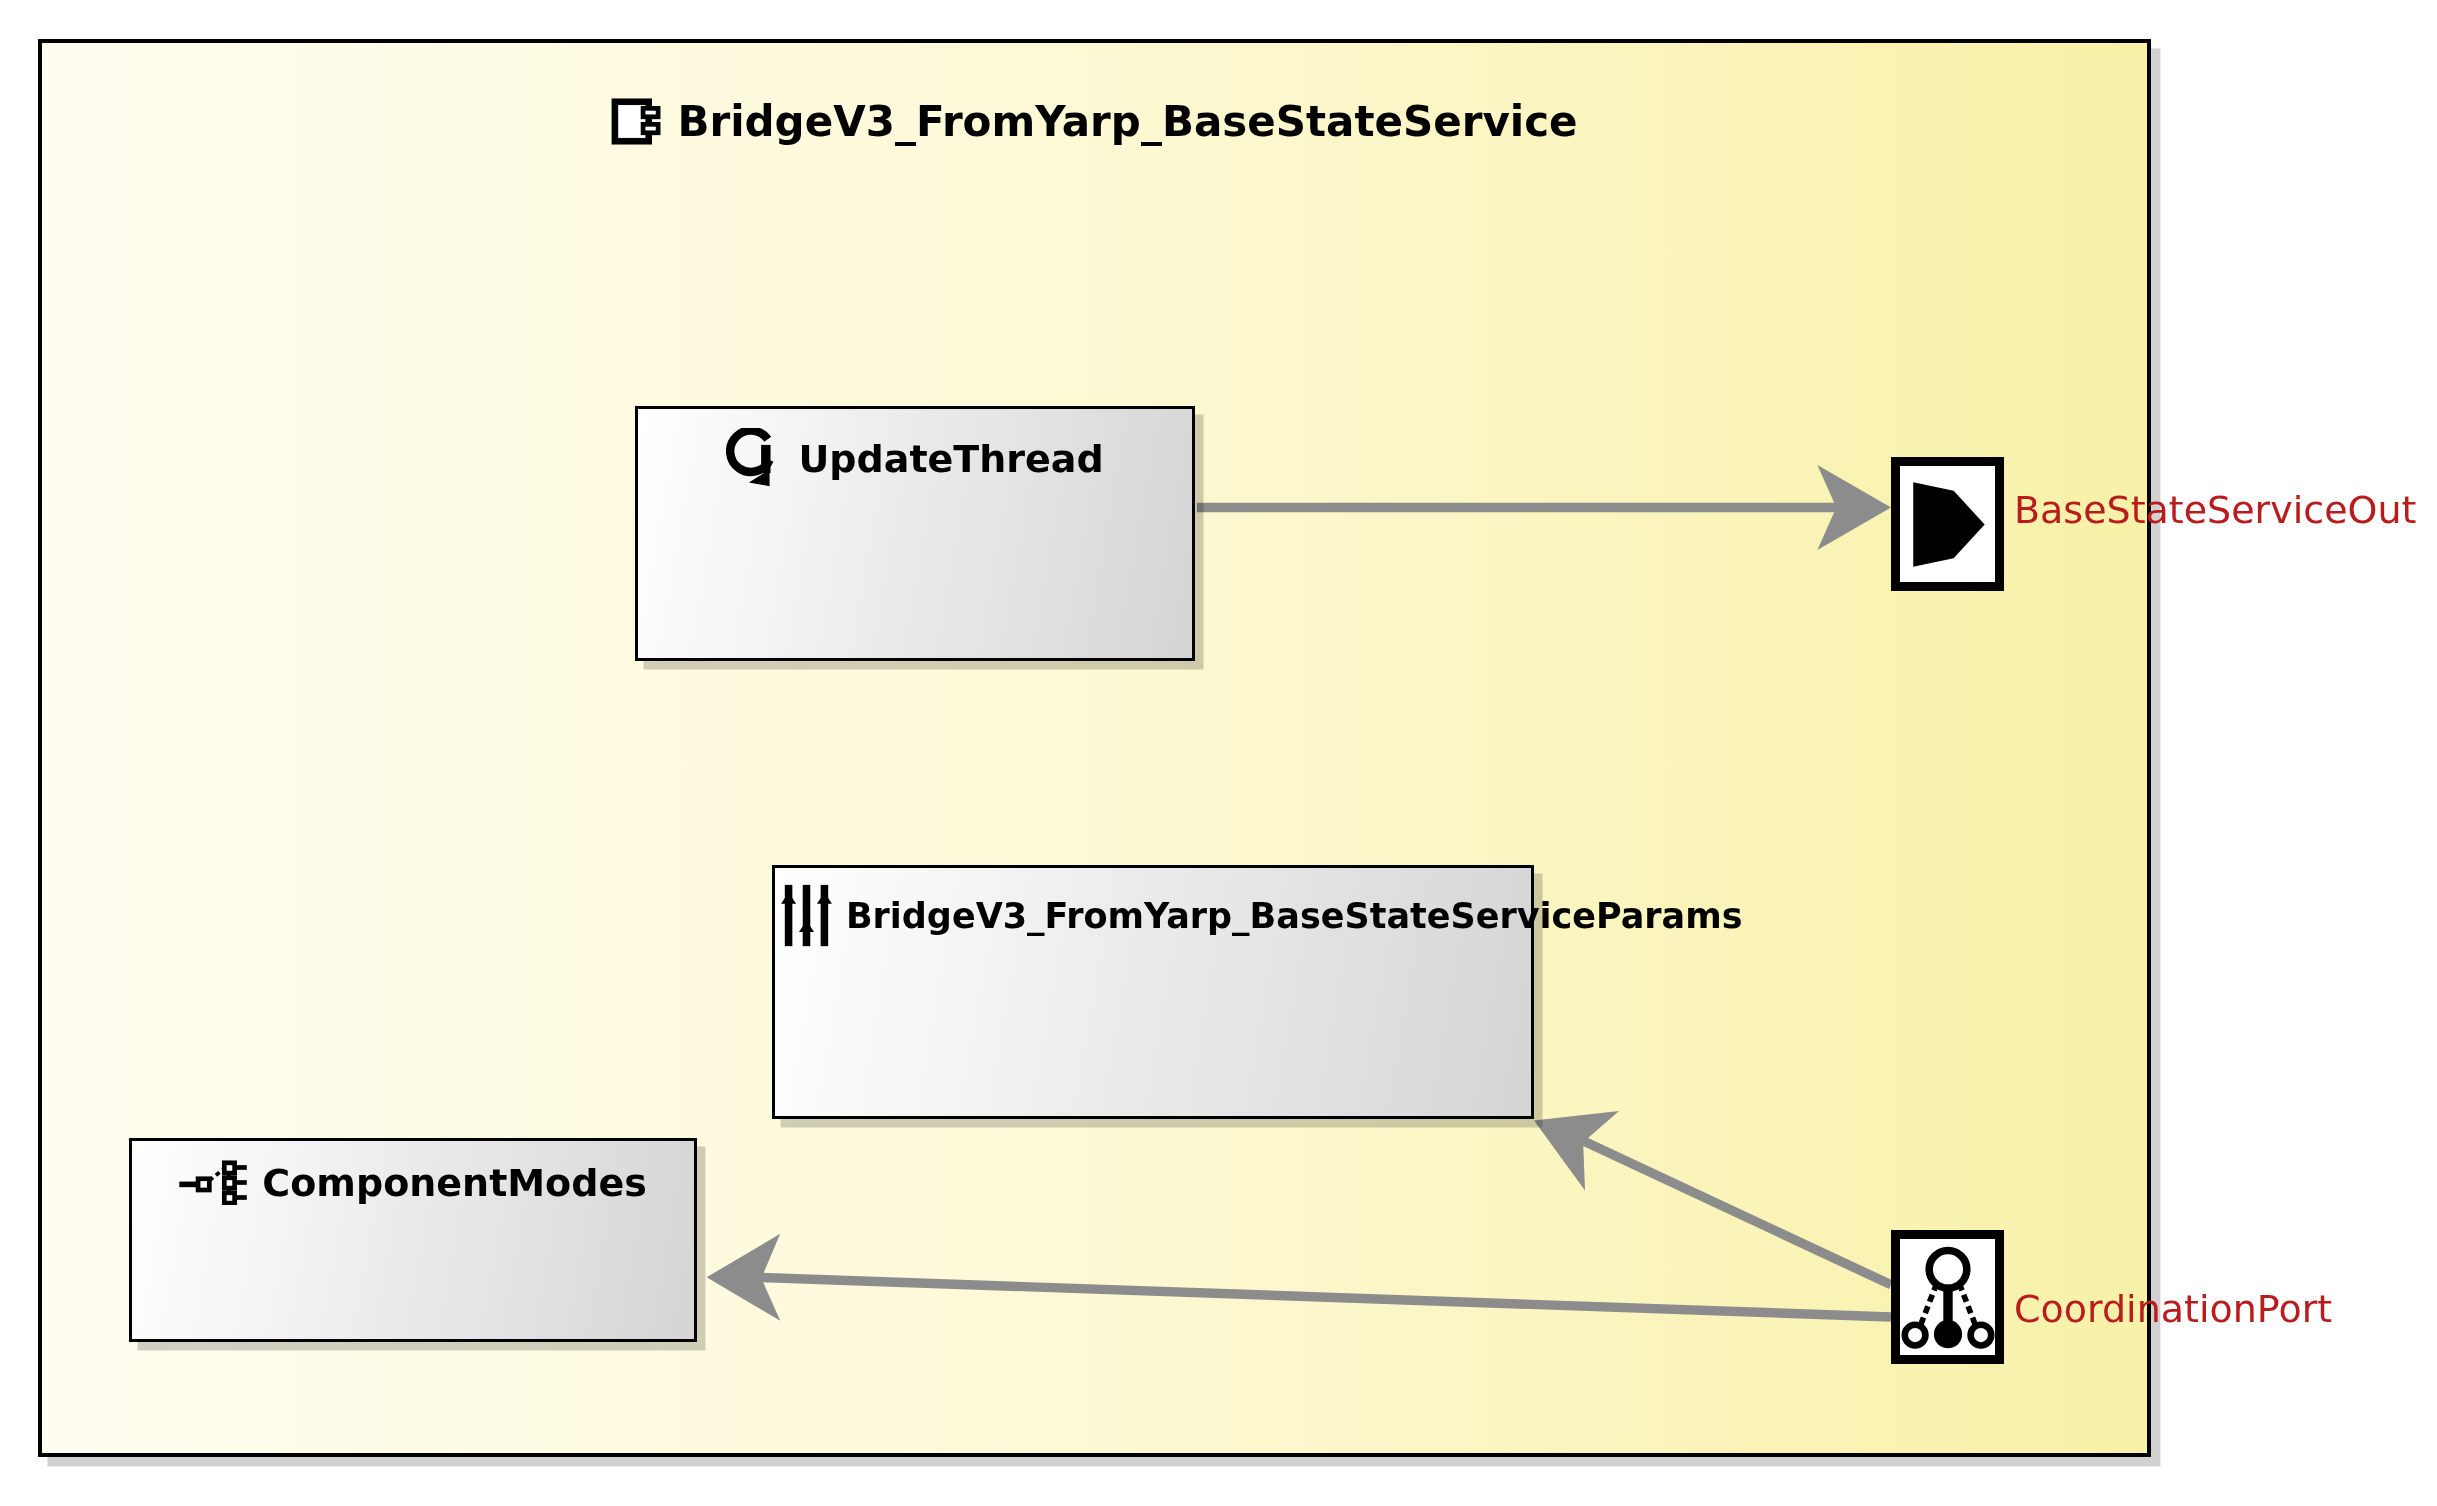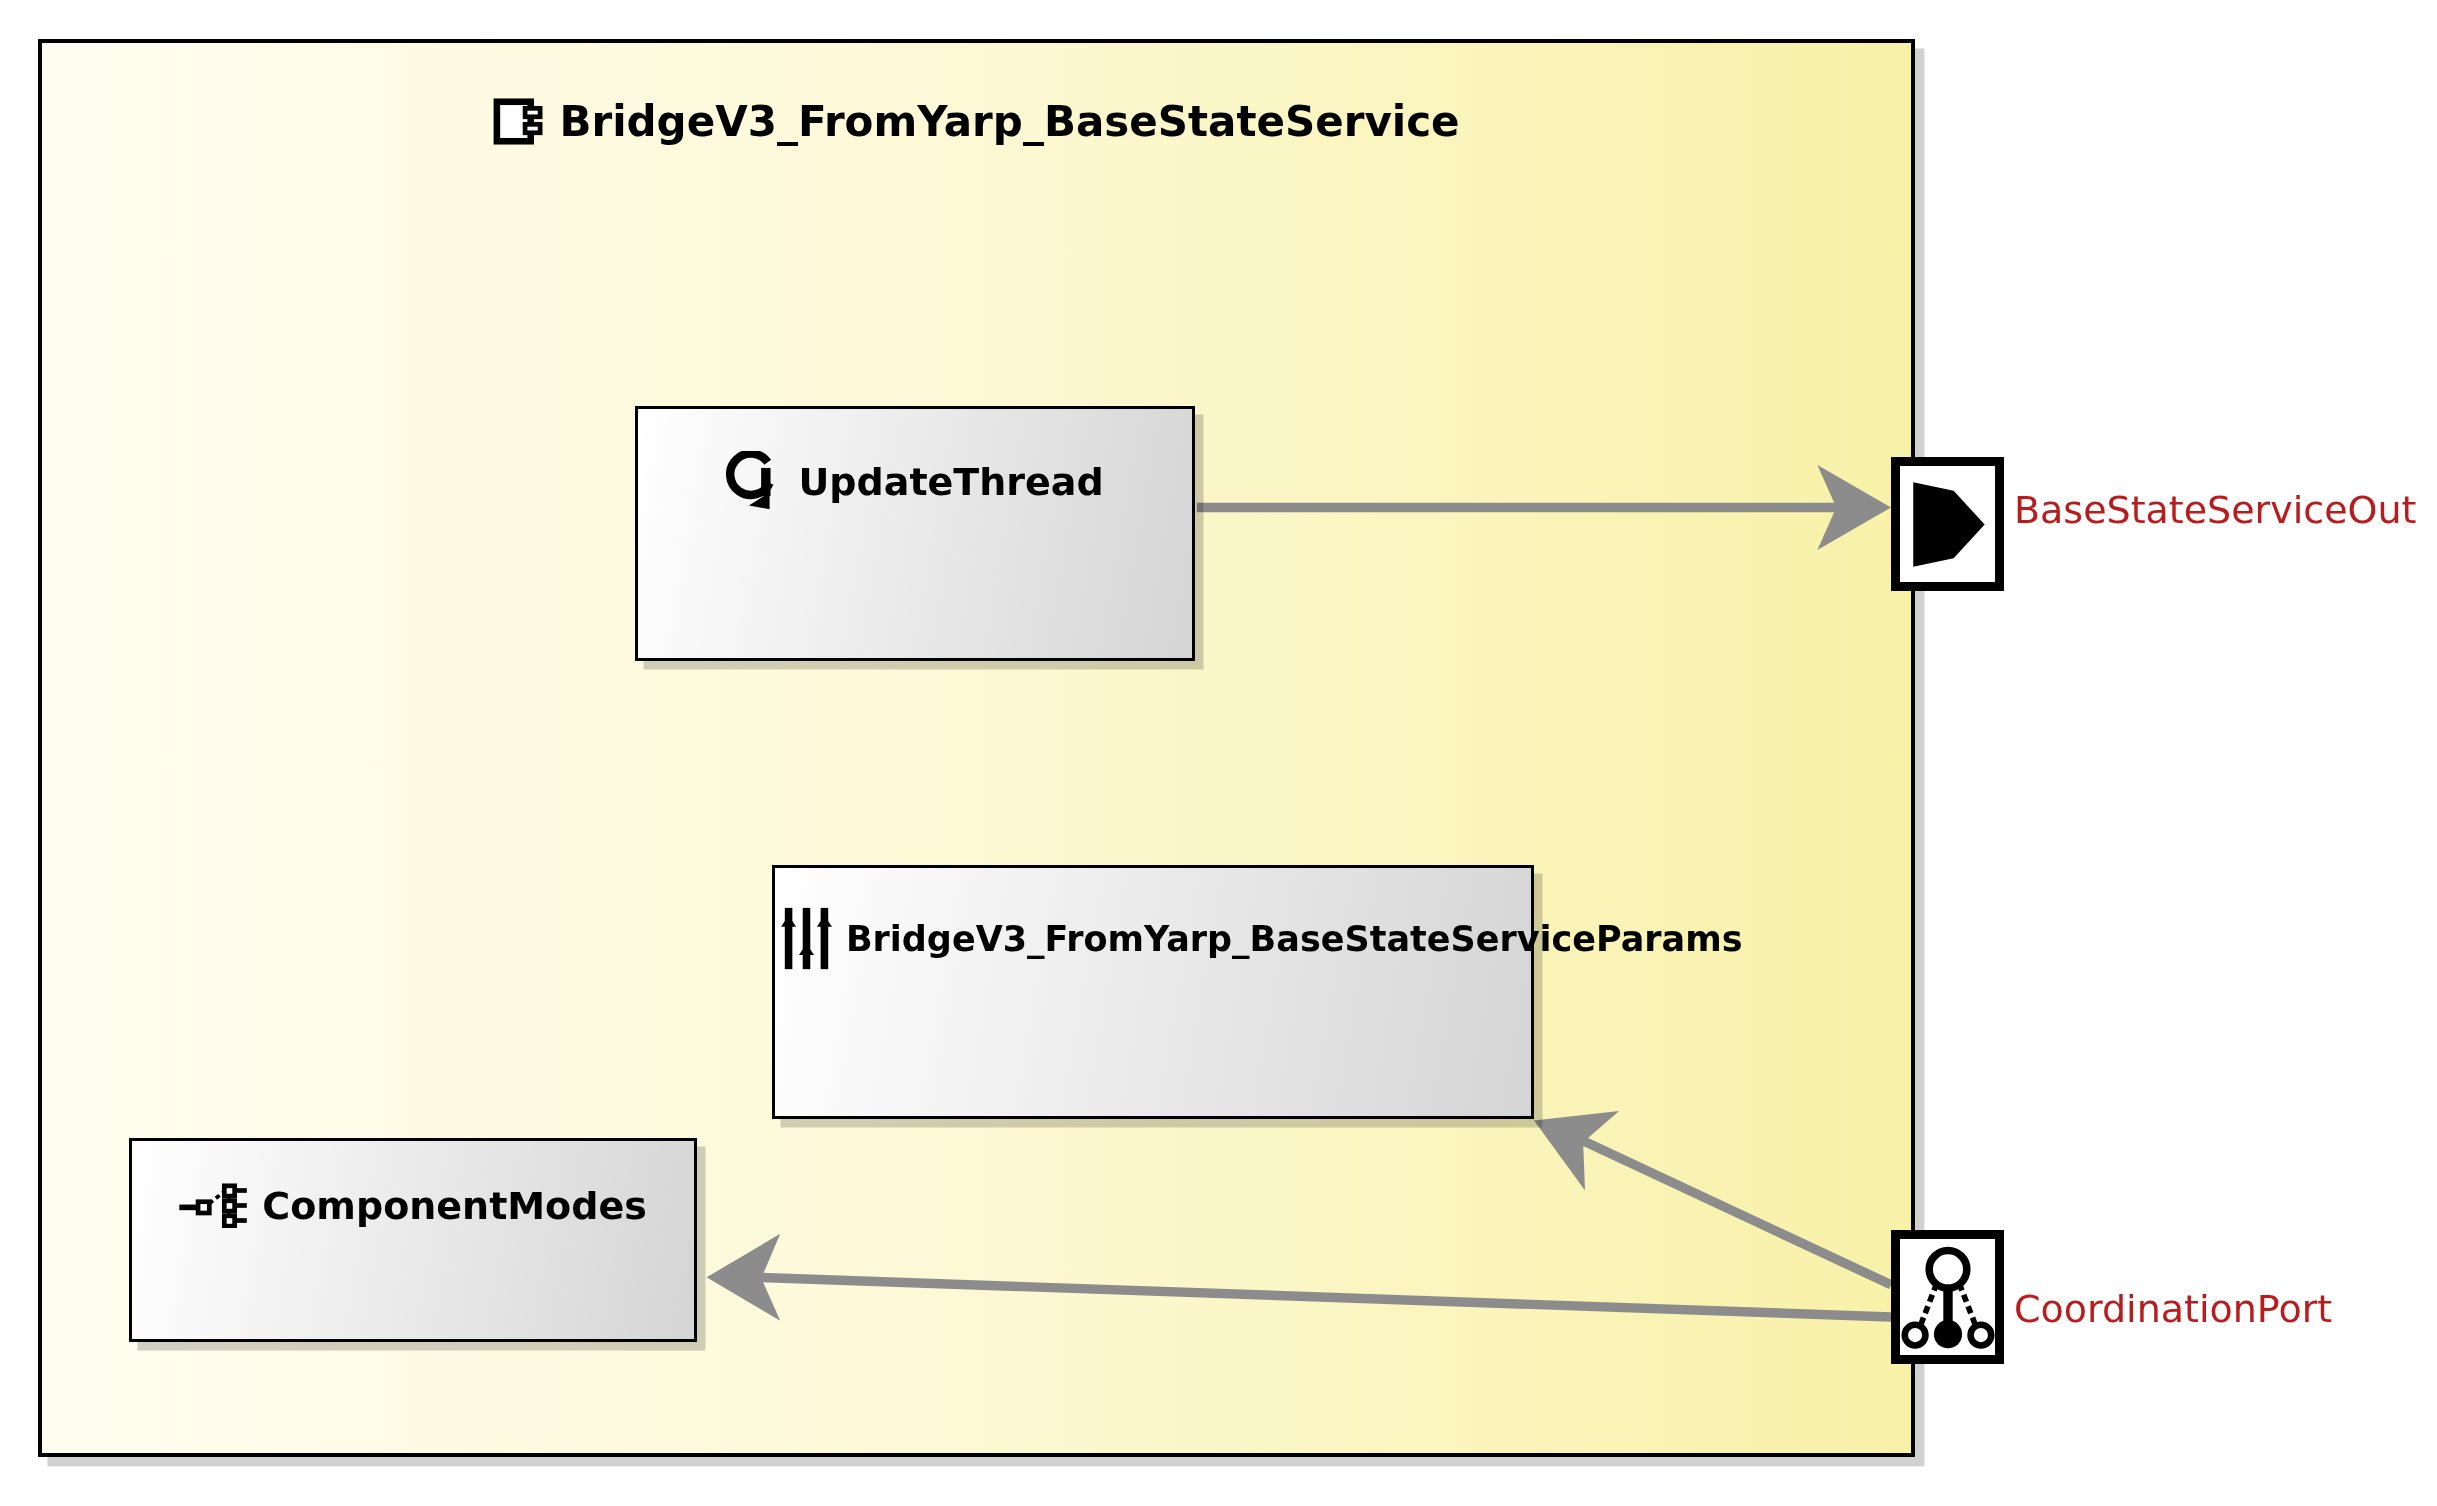--- a/index.html
+++ b/index.html
@@ -11,21 +11,21 @@
     --border-black:#000000;
     --shadow:rgba(0,0,0,0.18);
   }
   *{margin:0;padding:0;box-sizing:border-box;}
   html,body{background:#ffffff;}
   body{font-family:"DejaVu Sans","Liberation Sans",sans-serif;}
   .canvas{position:relative;width:2438px;height:1507px;background:#ffffff;overflow:hidden;}
 
   
   .component-box{
-    position:absolute;left:38px;top:39px;width:1877px;height:1418px;
+    position:absolute;left:38px;top:39px;width:2113px;height:1418px;
     border:4.7px solid var(--border-black);
     background:linear-gradient(to right,var(--component-fill-left) 0%,#fdf9d8 45%,var(--component-fill-right) 100%);
     box-shadow:9.4px 9.4px 0 0 var(--shadow);
     z-index:1;
   }
   .component-title-row{
     position:absolute;left:0;top:54px;width:100%;
     display:flex;align-items:center;justify-content:center;gap:15px;
   }
   .component-title{
@@ -43,21 +43,20 @@
     background:linear-gradient(100deg,var(--block-fill-left) 0%,var(--block-fill-right) 100%);
     box-shadow:8.5px 8.5px 0 0 var(--shadow);
     z-index:3;
   }
   .block-update-thread{left:635px;top:406px;width:560px;height:255px;}
   .block-params{left:772px;top:865px;width:762px;height:254px;}
   .block-component-modes{left:129px;top:1138px;width:568px;height:204px;}
   .block-label-row{
     display:flex;align-items:center;gap:13.2px;padding-top:19px;
     justify-content:center;
-    margin-top:23px;
   }
   .block-label-row.left-align{justify-content:flex-start;padding-left:4.7px;padding-top:15px;}
   .block-label{font-size:38px;font-weight:bold;color:#000;white-space:nowrap;}
   .block-params .block-label{font-size:35px;}
 
   
   .port-square{
     position:absolute;width:113px;height:134px;
     border:9.4px solid var(--border-black);background:#ffffff;
     z-index:4;display:flex;align-items:center;justify-content:center;

